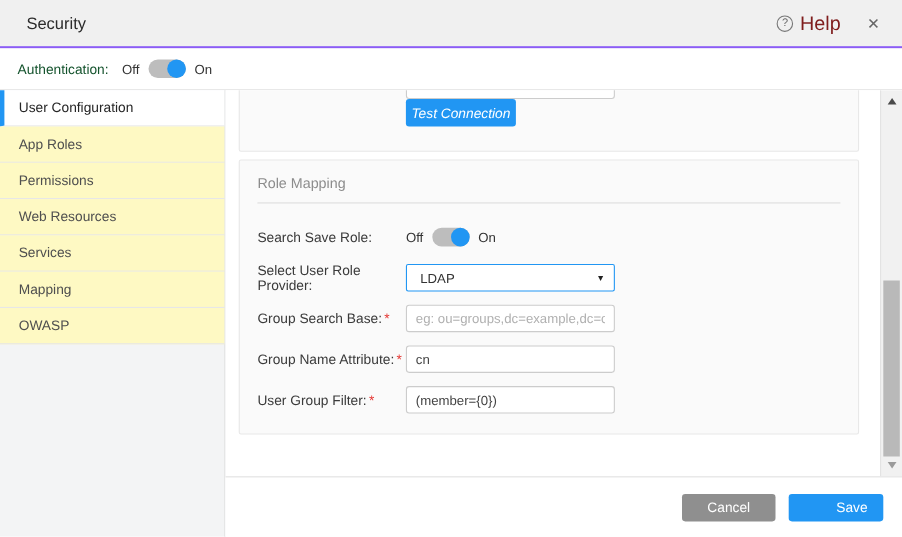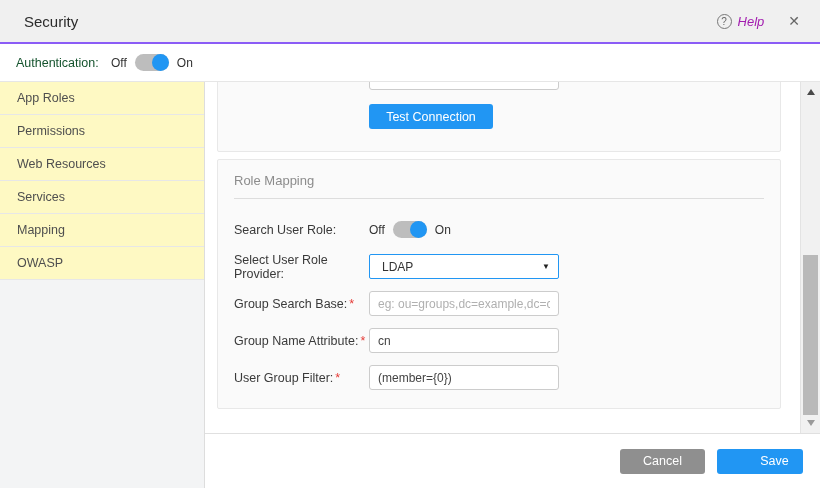--- a/index.html
+++ b/index.html
@@ -6,21 +6,21 @@
   html,body { width:820px; height:488px; }
   body { font-family:"Liberation Sans","DejaVu Sans",sans-serif; background:#fff; color:#333; overflow:hidden; }
   .window { width:820px; height:488px; display:flex; flex-direction:column; background:#fff; }
 
   
   .header { height:44px; background:#f0f0f0; border-bottom:2px solid #8b5cf6; display:flex; align-items:center; padding:0 20px 0 24px; flex:0 0 auto; }
   .header-title { font-size:15px; font-weight:500; color:#2b2b2b; flex:1; }
   .header-right { display:flex; align-items:center; gap:8px; }
   .help-btn { display:flex; align-items:center; gap:6px; cursor:pointer; color:#555; }
   .help-circle { width:15px; height:15px; border:1px solid #777; border-radius:50%; font-size:10px; line-height:13px; text-align:center; color:#666; }
-  .help-text { font-size:13px; color:#a21caf;font-style:italic; }
+  .help-text { font-size:18px; color:#7f1d1d; }
   .close-btn { font-size:14px; color:#666; margin-left:16px; cursor:pointer; }
 
   
   .auth-bar { height:38px; background:#fff; border-bottom:1px solid #e6e6e6; display:flex; align-items:center; padding:0 16px; flex:0 0 auto; }
   .auth-label { font-size:12.5px; color:#14532d; width:95px; }
   .tgl-off, .tgl-on { font-size:12px; color:#333; }
   .toggle { width:34px; height:17px; background:#bdbdbd; border-radius:9px; position:relative; margin:0 8px; cursor:pointer; }
   .toggle .knob { position:absolute; right:0; top:0; width:17px; height:17px; border-radius:50%; background:#2196f3; }
 
   
@@ -29,21 +29,21 @@
   .side-item { height:33px; line-height:32px; padding-left:17px; background:#fef9c3; border-bottom:1px solid #e7e7e7; font-size:12.5px; color:#4f4f4f; cursor:pointer; }
   .side-item.active { background:#fff; color:#262626; border-left:4px solid #2196f3; padding-left:13px; }
 
   .main { flex:1; display:flex; flex-direction:column; min-width:0; background:#fff; }
   .scroll-area { flex:1; position:relative; overflow:hidden; padding:0 39px 0 12px; }
 
   .card { background:#fafafa; border:1px solid #e8e8e8; border-radius:2px; }
   .card-1 { margin-top:-18px; padding:0 0 22px 151px; }
   .partial-input { width:190px; height:25px; border:1px solid #ccc; border-radius:3px; background:#fff; display:block; padding:0 8px; font-size:12px; color:#444; }
   .btn { border:none; border-radius:3px; color:#fff; font-size:12.5px; font-family:inherit; cursor:pointer; }
-  .test-btn { margin-top:14px; width:124px; height:25px; background:#2196f3; display:block; }
+  .test-btn { margin-top:0; width:100px; height:25px; background:#2196f3; display:block;font-style:italic; }
 
   .card-2 { margin-top:7px; padding:13px 16px 18px 16px; }
   .section-title { font-size:13px; color:#8c8c8c; margin-bottom:10px; }
   .section-rule { border:none; border-top:1px solid #ddd; margin-bottom:18px; }
 
   .form-row { display:flex; align-items:center; margin-bottom:12px; height:25px; }
   .form-row:last-child { margin-bottom:0; }
   .form-label { width:135px; flex:0 0 135px; font-size:12.5px; color:#3a3a3a; }
   .req { color:#e53935; margin-left:2px; }
   .form-input { width:190px; height:25px; border:1px solid #ccc; border-radius:3px; background:#fff; padding:0 8px; font-size:12px; color:#444; font-family:inherit; }
@@ -87,20 +87,21 @@
     <span class="tgl-off">Off</span>
     <span class="toggle">
         <span class="knob"></span>
       </span>
     <span class="tgl-on">On</span>
   </div>
 
   <div class="body">
 
     <div class="sidebar">
+      <div class="side-item active">User Configuration</div>
       <div class="side-item">App Roles</div>
       <div class="side-item">Permissions</div>
       <div class="side-item">Web Resources</div>
       <div class="side-item">Services</div>
       <div class="side-item">Mapping</div>
       <div class="side-item">OWASP</div>
     </div>
 
     <div class="main">
       <div class="scroll-area">
@@ -108,21 +109,21 @@
         <div class="card card-1">
           <input class="partial-input" type="text" value="" style="">
           <button class="btn test-btn">Test Connection</button>
         </div>
 
         <div class="card card-2">
           <div class="section-title">Role Mapping</div>
           <hr class="section-rule">
 
           <div class="form-row">
-            <span class="form-label">Search User Role:</span>
+            <span class="form-label">Search Save Role:</span>
             <span class="tgl-off">Off</span>
             <span class="toggle">
                 <span class="knob"></span>
               </span>
             <span class="tgl-on">On</span>
           </div>
 
           <div class="form-row">
             <span class="form-label">Select User Role Provider:</span>
             <div class="select-box">

